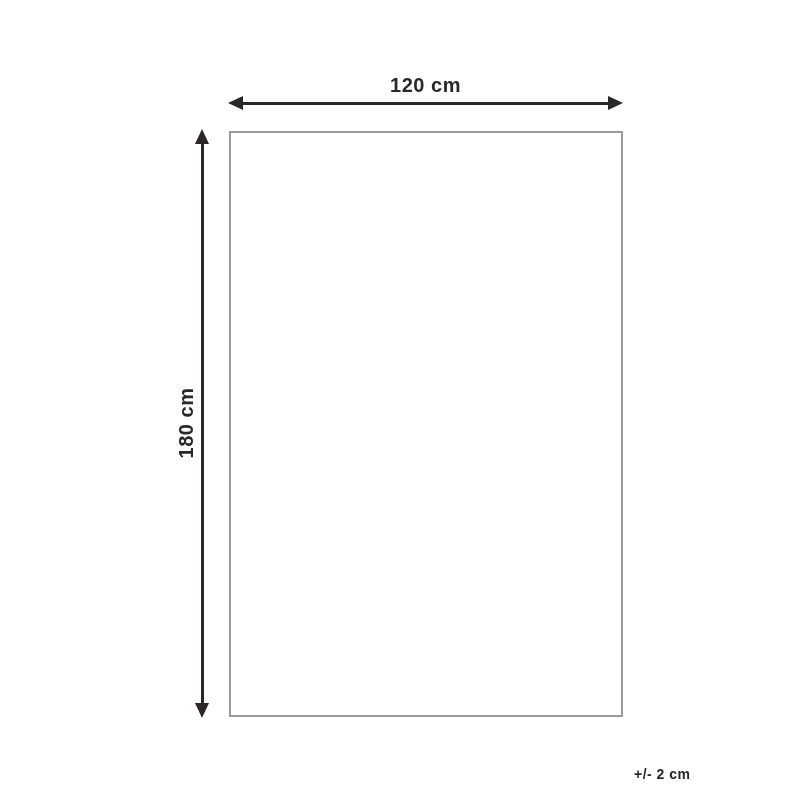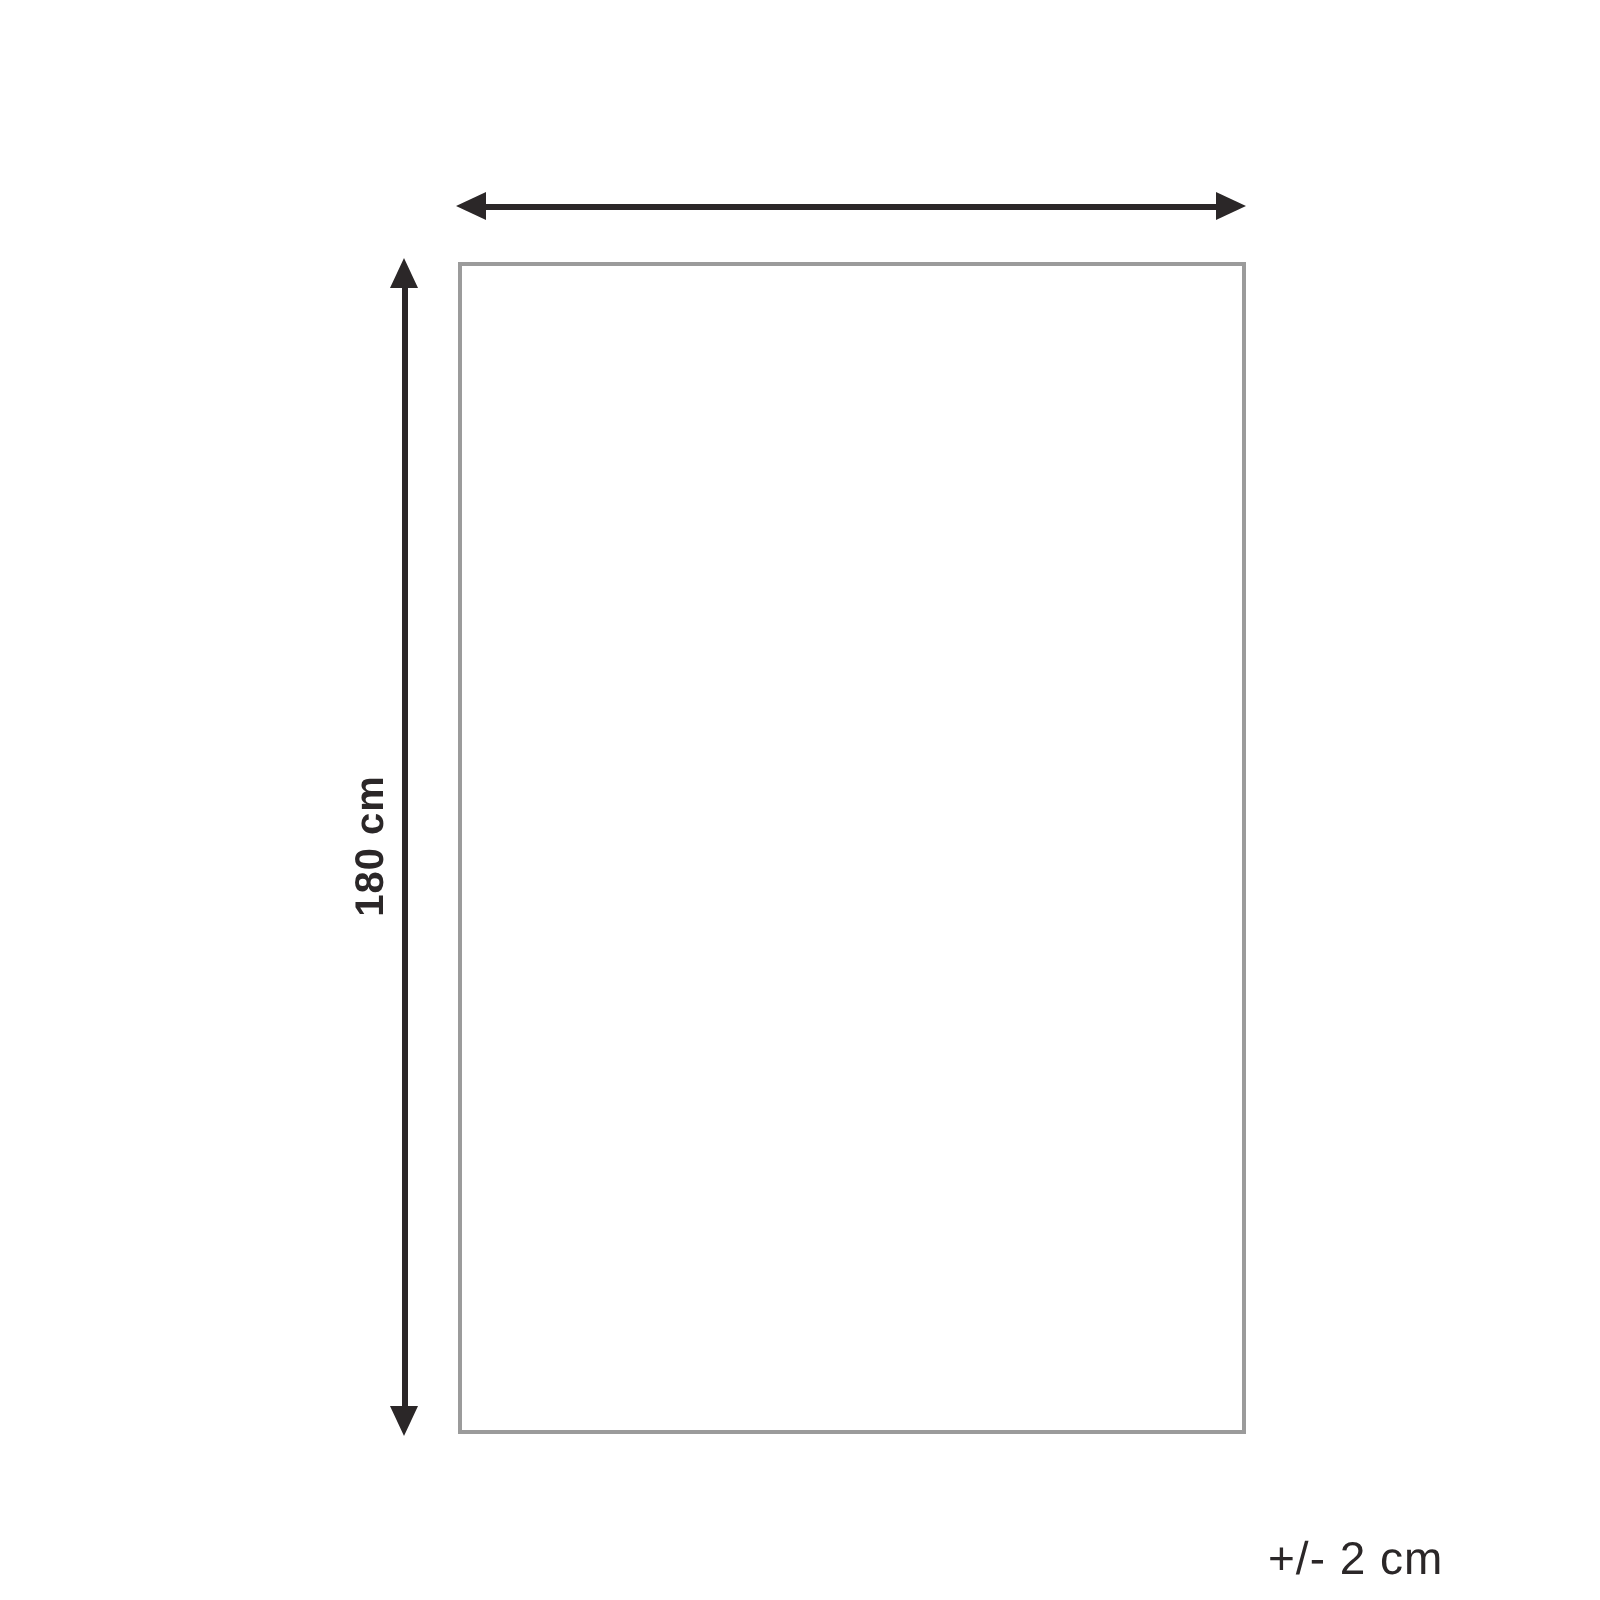--- a/index.html
+++ b/index.html
@@ -46,22 +46,22 @@
     left: 186px;
     top: 423px;
     transform: translate(-50%, -50%) rotate(-90deg);
     transform-origin: center center;
   }
   .tolerance-label {
     position: absolute;
     left: 634px;
     top: 766px;
     color: #2b2728;
-    font-size: 23px;
-    font-weight: normal;
+    font-size: 14px;
+    font-weight: bold;
     letter-spacing: 0.5px;
     white-space: nowrap;
   }
 
   
   .h-arrow {
     position: absolute;
     left: 228px;
     top: 96px;
     width: 395px;
@@ -131,20 +131,21 @@
     border-left: 7px solid transparent;
     border-right: 7px solid transparent;
     border-top: 15px solid #2b2728;
   }
 </style>
 </head>
 <body>
 
 <div class="canvas">
 
+  <div class="dim-label width-label">120 cm</div>
 
   <div class="h-arrow">
     <div class="head-left"></div>
     <div class="shaft"></div>
     <div class="head-right"></div>
   </div>
 
   <div class="dim-label height-label">180 cm</div>
 
   <div class="v-arrow">

